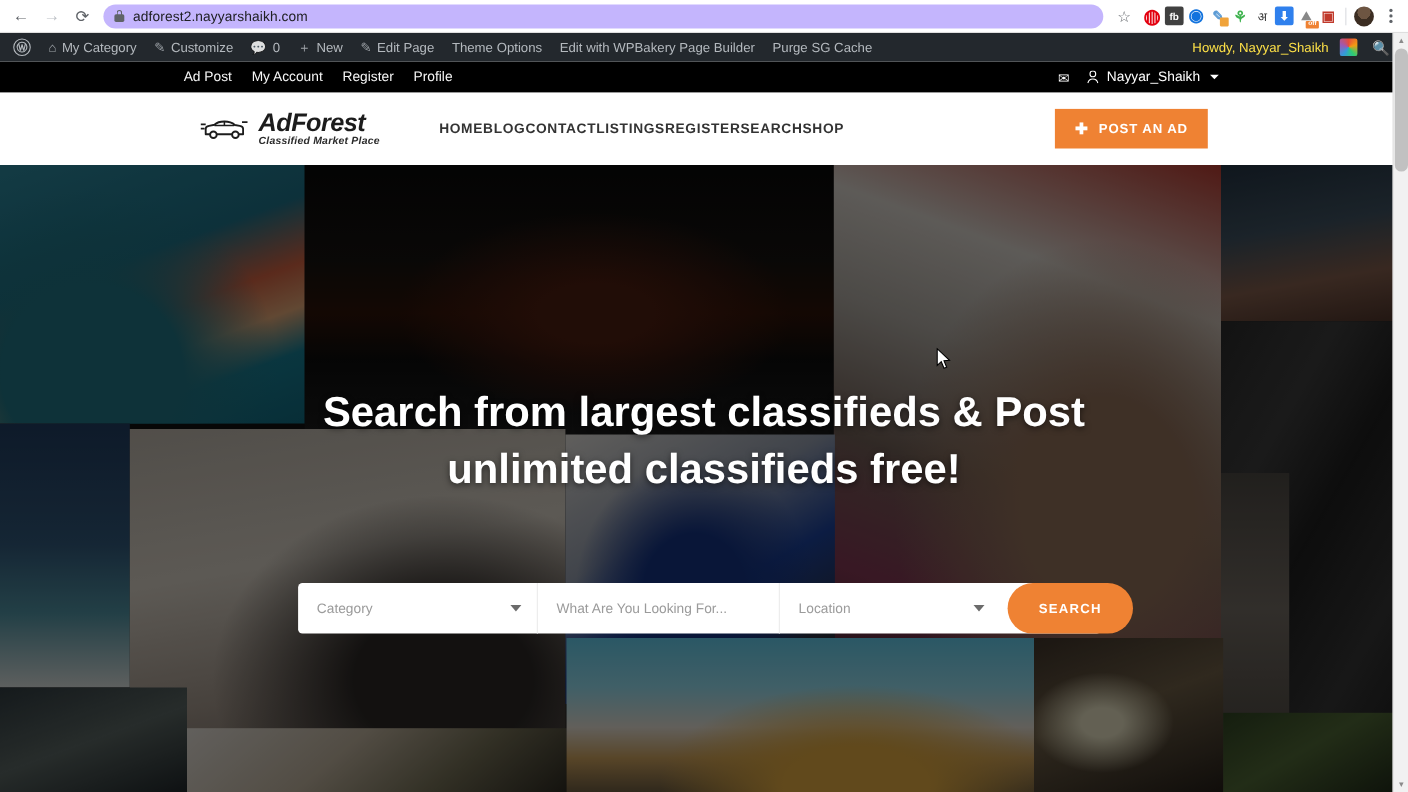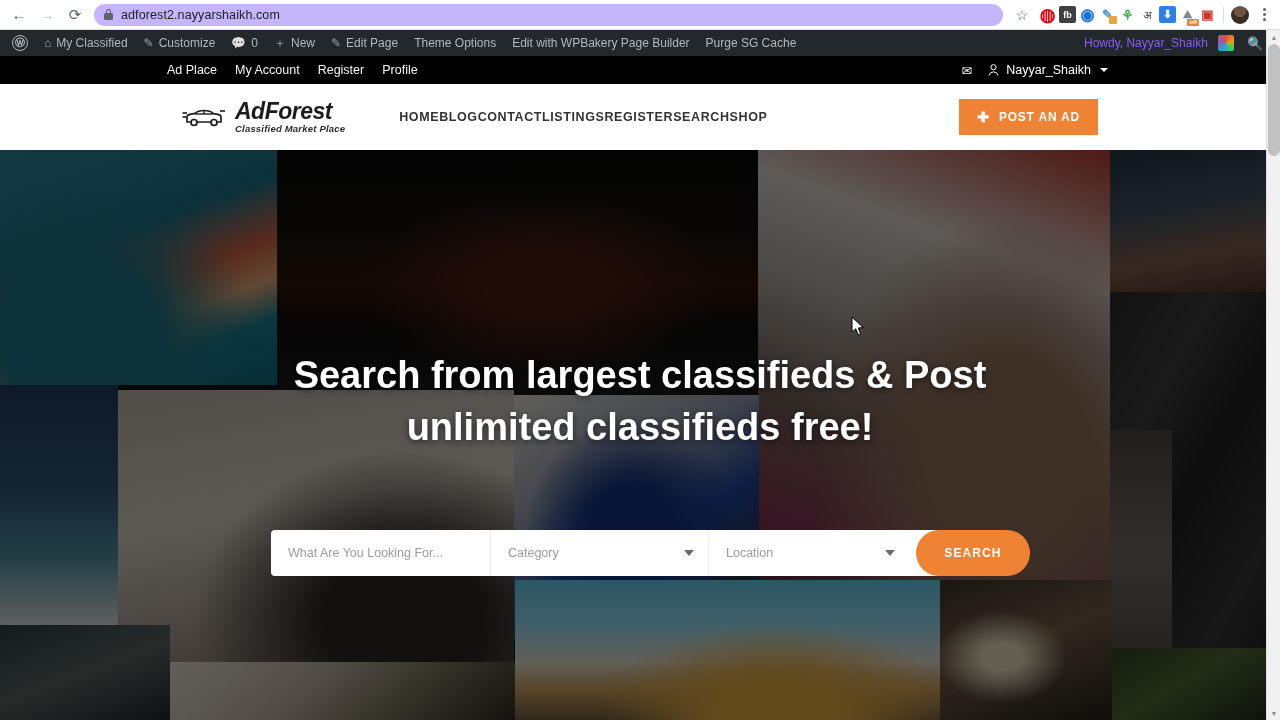--- a/index.html
+++ b/index.html
@@ -126,21 +126,21 @@
     padding: 0 8px; height: 26px; cursor: pointer; white-space: nowrap;
   }
   .wp-logo-circle {
     width: 16px; height: 16px; border-radius: 50%;
     border: 1.6px solid #b4b9be; position: relative;
     display:flex;align-items:center;justify-content:center;
     font-size: 10px; font-weight: bold; color: #b4b9be;
   }
   .wp-ico { font-size: 12px; opacity: .85; }
   .wp-right { margin-left: auto; display: flex; align-items: center; padding-right: 6px; }
-  .wp-howdy { font-size: 12px; color: #8b5cf6; padding: 0 6px; white-space: nowrap; }
+  .wp-howdy { font-size: 12px; color: #fde047; padding: 0 6px; white-space: nowrap; }
   .wp-gravatar {
     width: 16px; height: 16px; border-radius: 2px;
     background: conic-gradient(#e74c3c,#f39c12,#2ecc71,#3498db,#9b59b6,#e74c3c);
     margin-left: 4px;
   }
   .wp-search-ico { padding: 0 10px 0 14px; font-size: 13px; color: #b4b9be; cursor: pointer; }
 
   
   .top-bar {
     height: 28px;
@@ -338,21 +338,21 @@
 </div>
 
 <div class="viewport">
 
   <div class="wp-adminbar">
     <div class="wp-item">
       <span class="wp-logo-circle">Ⓦ</span>
     </div>
     <div class="wp-item">
       <span class="wp-ico">⌂</span>
-      <span>My Classified</span>
+      <span>My Category</span>
     </div>
     <div class="wp-item">
       <span class="wp-ico">✎</span>
       <span>Customize</span>
     </div>
     <div class="wp-item">
       <span class="wp-ico">💬</span>
       <span>0</span>
     </div>
     <div class="wp-item">
@@ -374,21 +374,21 @@
     </div>
     <div class="wp-right">
       <span class="wp-howdy">Howdy, Nayyar_Shaikh</span>
       <span class="wp-gravatar"></span>
       <span class="wp-search-ico">🔍</span>
     </div>
   </div>
 
   <div class="top-bar">
     <div class="top-bar-left">
-      <a>Ad Place</a>
+      <a>Ad Post</a>
       <a>My Account</a>
       <a>Register</a>
       <a>Profile</a>
     </div>
     <div class="top-bar-right">
       <span>✉</span>
       <span class="tb-user">
         <svg width="11" height="12" viewBox="0 0 11 12">
           <circle cx="5.5" cy="3.2" r="2.6" fill="none" stroke="#fff" stroke-width="1"></circle>
           <path d="M1 11.5 A4.6 4.6 0 0 1 10 11.5" fill="none" stroke="#fff" stroke-width="1"></path>
@@ -480,25 +480,25 @@
            background: linear-gradient(150deg,#2f4222 0%,#4d6434 45%,#1d2717 100%);"></div>
     </div>
 
     <div class="hero-overlay"></div>
 
     <div class="hero-content">
       <h1 class="hero-title">Search from largest classifieds &amp; Post unlimited classifieds free!</h1>
     </div>
 
     <div class="search-bar">
-      <div class="sf sf-keyword">What Are You Looking For...</div>
       <div class="sf sf-category">
         <span>Category</span>
         <i class="sel-caret"></i>
       </div>
+      <div class="sf sf-keyword">What Are You Looking For...</div>
       <div class="sf sf-location">
         <span>Location</span>
         <i class="sel-caret"></i>
       </div>
       <button class="search-btn">SEARCH</button>
     </div>
   </div>
 
   <svg class="mouse-cursor" width="15" height="21" viewBox="0 0 15 21">
     <path d="M1 1 L1 16.2 L4.7 12.8 L7.2 18.8 L9.6 17.8 L7.2 12 L12.2 11.6 Z" fill="#ffffff" stroke="#000000" stroke-width="1"></path>

